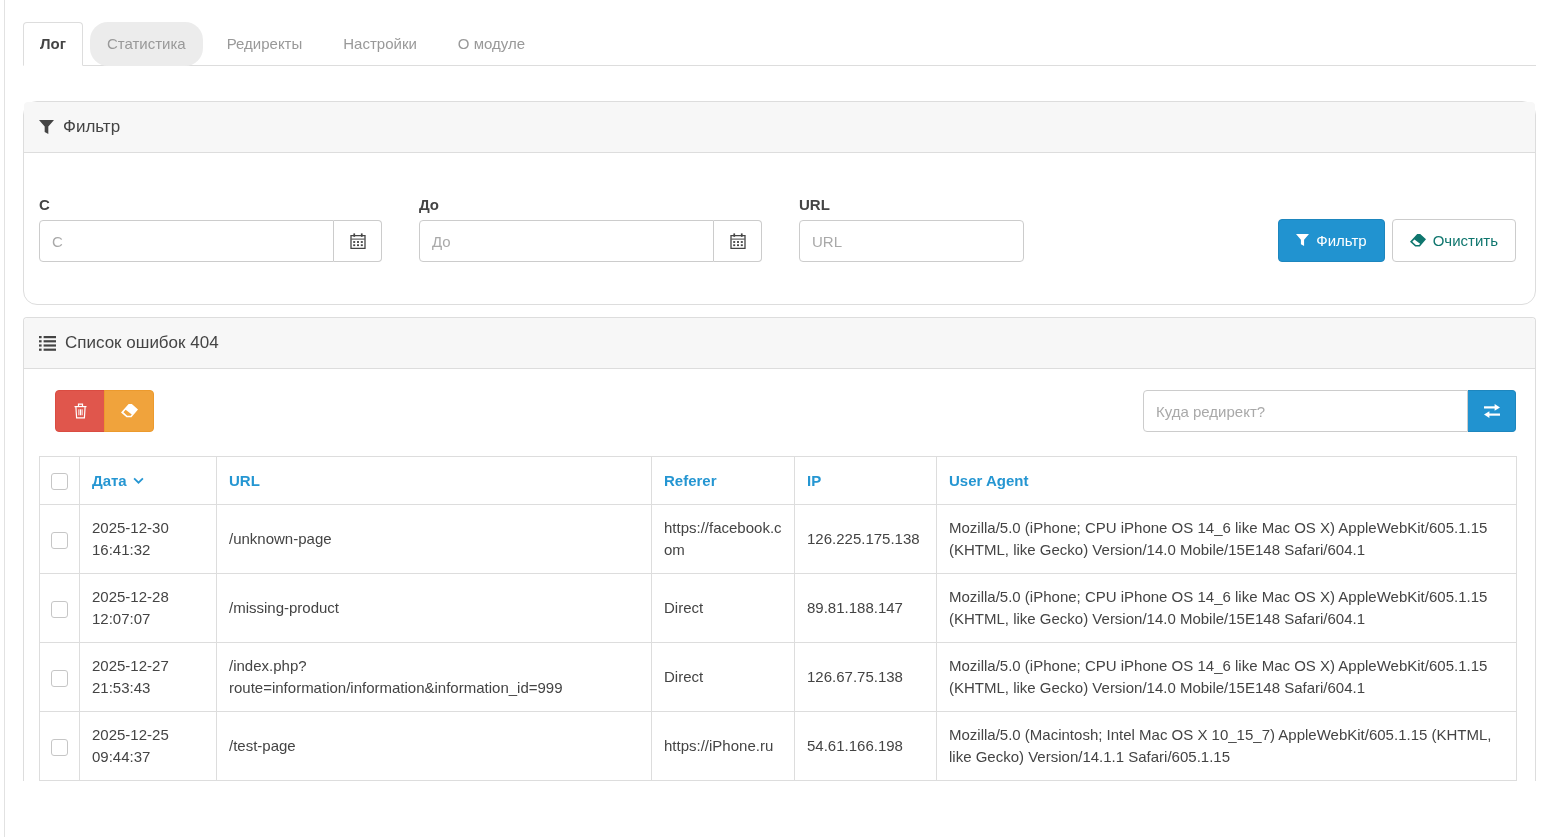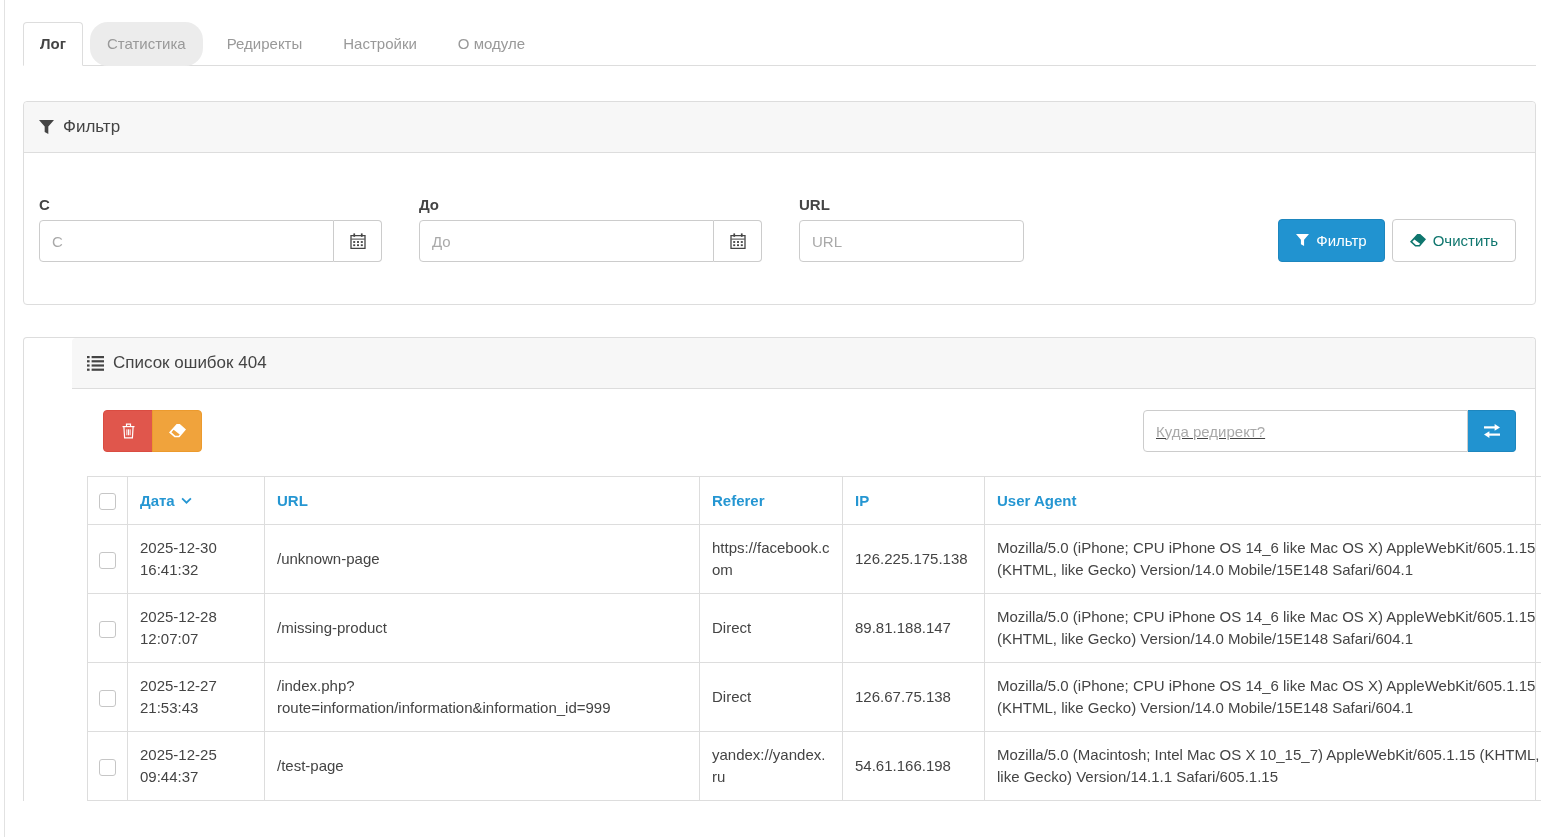--- a/index.html
+++ b/index.html
@@ -23,25 +23,25 @@
     border: 1px solid transparent; margin-bottom: -1px; white-space: nowrap;
   }
   .tab.active {
     background: #fff; color: #444; font-weight: bold;
     border-color: #ddd #ddd #fff #ddd;
   }
   .tab.highlighted { background: #ececec; border-radius: 18px; }
 
   
   .panel {
-    margin: 0 5px 0 23px; border: 1px solid #ddd; border-radius: 4px;
+    margin: 0 5px 0 23px; border: 1px solid #ddd; border-radius: 14px;
     background: #fff;
   }
   .panel-filter { margin-top: 35px; }
-  .panel-log { margin-top: 32px; border-bottom: none; border-radius: 4px 4px 0 0; padding-left: 48px; }
+  .panel-log { margin-top: 12px; border-bottom: none; border-radius: 4px 4px 0 0; }
   .panel-heading {
     background: #f7f7f7; border-bottom: 1px solid #ddd;
     padding: 15px; font-size: 17px; color: #444;
     border-radius: 4px 4px 0 0; display: flex; align-items: center;
   }
   .panel-heading .h-icon { margin-right: 9px; display: inline-flex; color: #444; }
 
   
   .filter-body { display: flex; padding: 43px 19px 42px 15px; }
   .field { width: 343px; margin-right: 37px; }
@@ -79,21 +79,21 @@
   .btn-group .btn { border-radius: 0; height: 42px; }
   .btn-group .btn:first-child { border-radius: 4px 0 0 4px; }
   .btn-group .btn:last-child { border-radius: 0 4px 4px 0; }
   .btn-group .btn + .btn { margin-left: -1px; }
   .group-danger { margin-left: 16px; }
   .btn-icon-only { width: 50px; padding: 0; }
   .btn-icon-only .b-icon { margin: 0; }
   .btn-danger { background: #e0564c; border-color: #da4c41; color: #fff; }
   .btn-warning { background: #f0a33c; border-color: #ec9a2d; color: #fff; }
   .redirect-group { margin-left: auto; display: flex; width: 373px; }
-  .redirect-group .form-input { border-radius: 4px 0 0 4px; text-decoration: underline; }
+  .redirect-group .form-input { border-radius: 4px 0 0 4px; }
   .redirect-btn {
     width: 48px; height: 42px; flex: 0 0 auto; border: 1px solid #1d86be;
     border-left: none; border-radius: 0 4px 4px 0; background: #2193d0;
     color: #fff; display: inline-flex; align-items: center; justify-content: center;
     cursor: pointer;
   }
 
   
   table.log-table {
     width: 1478px; border-collapse: collapse; table-layout: fixed;
@@ -311,20 +311,20 @@
           <td>2025-12-27 21:53:43</td>
           <td>/index.php?route=information/information&amp;information_id=999</td>
           <td>Direct</td>
           <td>126.67.75.138</td>
           <td>Mozilla/5.0 (iPhone; CPU iPhone OS 14_6 like Mac OS X) AppleWebKit/605.1.15 (KHTML, like Gecko) Version/14.0 Mobile/15E148 Safari/604.1</td>
         </tr>
         <tr>
           <td class="col-check"><input type="checkbox" style=""></td>
           <td>2025-12-25 09:44:37</td>
           <td>/test-page</td>
-          <td>yandex://yandex.ru</td>
+          <td>https://iPhone.ru</td>
           <td>54.61.166.198</td>
           <td>Mozilla/5.0 (Macintosh; Intel Mac OS X 10_15_7) AppleWebKit/605.1.15 (KHTML, like Gecko) Version/14.1.1 Safari/605.1.15</td>
         </tr>
       </tbody>
     </table>
   </div>
 </div>
 
 </body></html>

